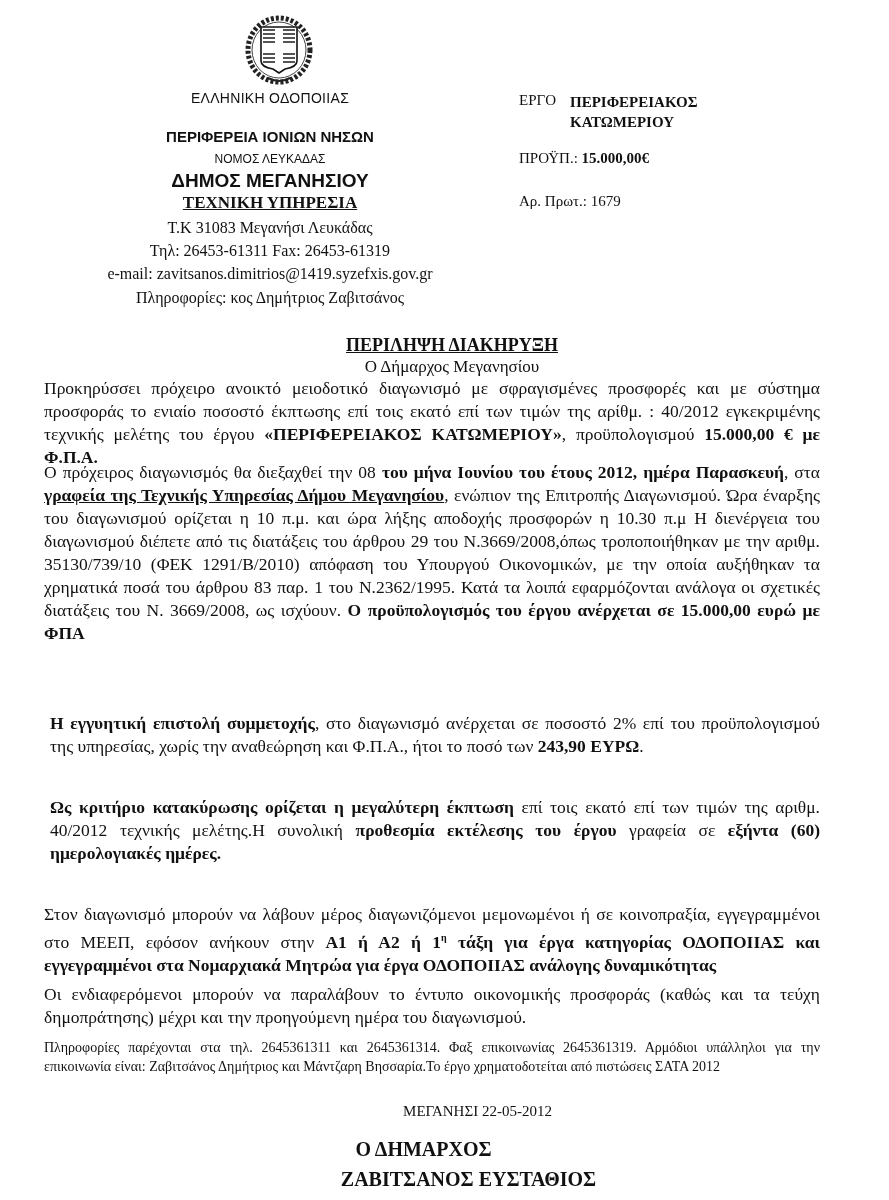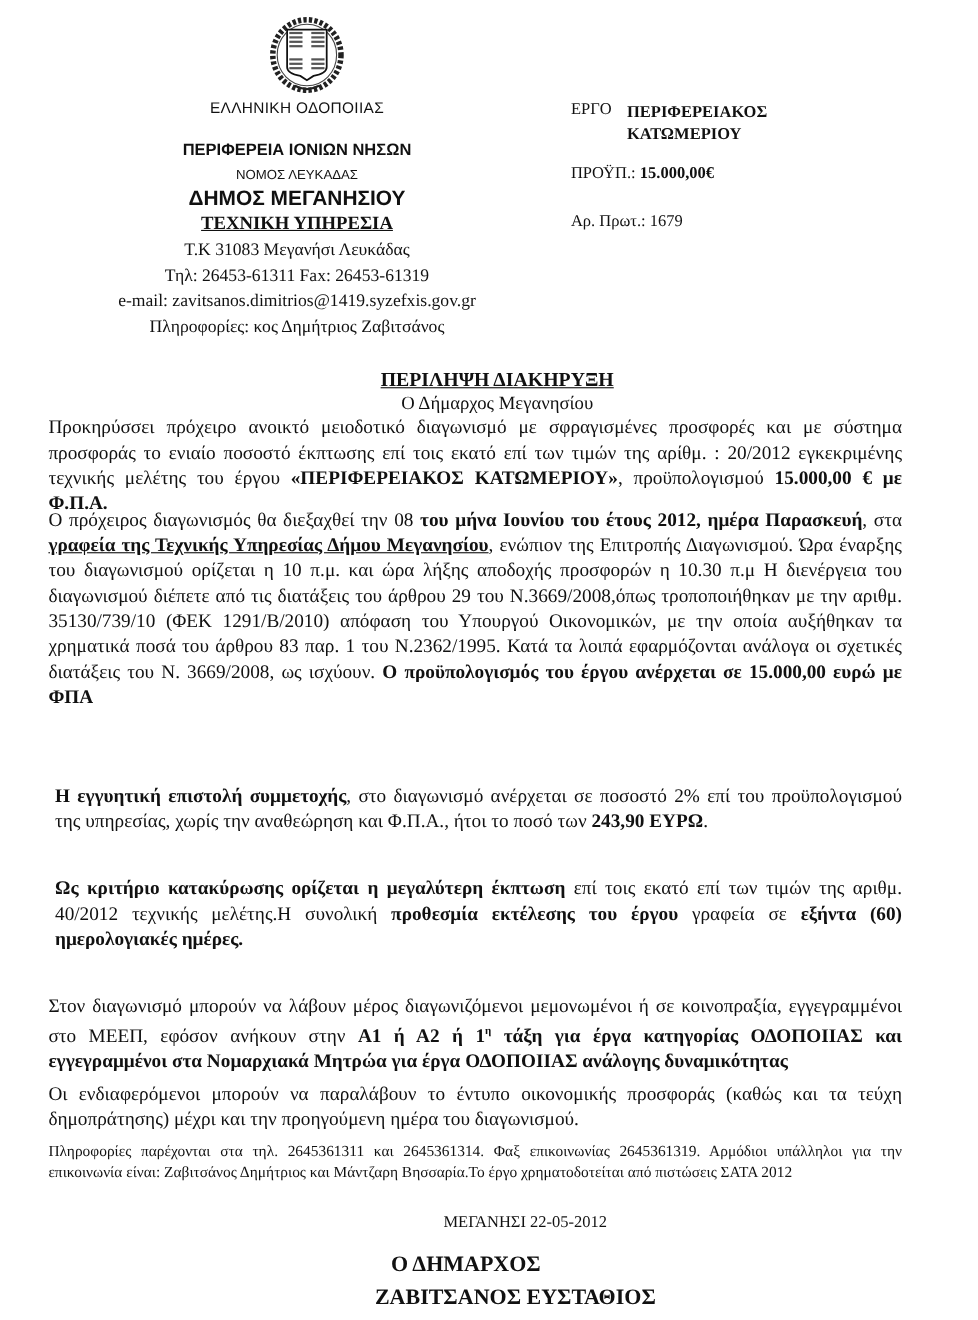--- a/index.html
+++ b/index.html
@@ -103,21 +103,21 @@
 <div class="abs ergo-value">
   <div>ΠΕΡΙΦΕΡΕΙΑΚΟΣ</div>
   <div>ΚΑΤΩΜΕΡΙΟΥ</div>
 </div>
 <div class="abs hdr-right budget"><span>ΠΡΟΫΠ.: </span><b>15.000,00€</b></div>
 <div class="abs hdr-right protocol">Αρ. Πρωτ.: 1679</div>
 
 <div class="abs title">ΠΕΡΙΛΗΨΗ ΔΙΑΚΗΡΥΞΗ</div>
 <div class="abs subtitle">Ο Δήμαρχος Μεγανησίου</div>
 
-<div class="para p1"><span>Προκηρύσσει πρόχειρο ανοικτό μειοδοτικό διαγωνισμό με σφραγισμένες προσφορές και με σύστημα προσφοράς το ενιαίο ποσοστό έκπτωσης επί τοις εκατό επί των τιμών της αρίθμ. : 20/2012 εγκεκριμένης τεχνικής μελέτης του έργου </span><b>«ΠΕΡΙΦΕΡΕΙΑΚΟΣ ΚΑΤΩΜΕΡΙΟΥ»</b><span>, προϋπολογισμού </span><b>15.000,00 € με Φ.Π.Α.</b></div>
+<div class="para p1"><span>Προκηρύσσει πρόχειρο ανοικτό μειοδοτικό διαγωνισμό με σφραγισμένες προσφορές και με σύστημα προσφοράς το ενιαίο ποσοστό έκπτωσης επί τοις εκατό επί των τιμών της αρίθμ. : 40/2012 εγκεκριμένης τεχνικής μελέτης του έργου </span><b>«ΠΕΡΙΦΕΡΕΙΑΚΟΣ ΚΑΤΩΜΕΡΙΟΥ»</b><span>, προϋπολογισμού </span><b>15.000,00 € με Φ.Π.Α.</b></div>
 
 <div class="para p2"><span>Ο πρόχειρος διαγωνισμός θα διεξαχθεί την 08 </span><b>του μήνα Ιουνίου του έτους 2012, ημέρα Παρασκευή</b><span>, στα </span><b><u>γραφεία της Τεχνικής Υπηρεσίας Δήμου Μεγανησίου</u></b><span>, ενώπιον της Επιτροπής Διαγωνισμού. Ώρα έναρξης του διαγωνισμού ορίζεται η 10 π.μ. και ώρα λήξης αποδοχής προσφορών η 10.30 π.μ Η διενέργεια του διαγωνισμού διέπετε από τις διατάξεις του άρθρου 29 του Ν.3669/2008,όπως τροποποιήθηκαν με την αριθμ. 35130/739/10 (ΦΕΚ 1291/Β/2010) απόφαση του Υπουργού Οικονομικών, με την οποία αυξήθηκαν τα χρηματικά ποσά του άρθρου 83 παρ. 1 του Ν.2362/1995. Κατά τα λοιπά εφαρμόζονται ανάλογα οι σχετικές διατάξεις του Ν. 3669/2008, ως ισχύουν.  </span><b>Ο προϋπολογισμός του έργου ανέρχεται σε 15.000,00 ευρώ με ΦΠΑ</b></div>
 
 <div class="para ind p3"><b>Η εγγυητική επιστολή συμμετοχής</b><span>, στο διαγωνισμό ανέρχεται σε ποσοστό 2% επί του προϋπολογισμού της υπηρεσίας, χωρίς την αναθεώρηση και Φ.Π.Α., ήτοι το ποσό των </span><b>243,90 ΕΥΡΩ</b><span>.</span></div>
 
 <div class="para ind p4"><b>Ως κριτήριο κατακύρωσης ορίζεται η μεγαλύτερη έκπτωση</b><span> επί τοις εκατό επί των τιμών της αριθμ.  40/2012 τεχνικής μελέτης.Η συνολική </span><b>προθεσμία εκτέλεσης του έργου</b><span> γραφεία σε </span><b>εξήντα (60) ημερολογιακές ημέρες.</b></div>
 
 <div class="para p5"><span>Στον διαγωνισμό μπορούν να λάβουν μέρος διαγωνιζόμενοι μεμονωμένοι ή σε κοινοπραξία, εγγεγραμμένοι στο ΜΕΕΠ, εφόσον ανήκουν στην </span><b>Α1 ή Α2 ή 1</b><b><sup>η</sup></b><b> τάξη για έργα κατηγορίας ΟΔΟΠΟΙΙΑΣ και εγγεγραμμένοι στα Νομαρχιακά Μητρώα για έργα  ΟΔΟΠΟΙΙΑΣ ανάλογης δυναμικότητας</b></div>
 
 <div class="para p6">Οι ενδιαφερόμενοι μπορούν να παραλάβουν το έντυπο οικονομικής προσφοράς (καθώς και τα τεύχη δημοπράτησης) μέχρι και την προηγούμενη ημέρα του διαγωνισμού.</div>

